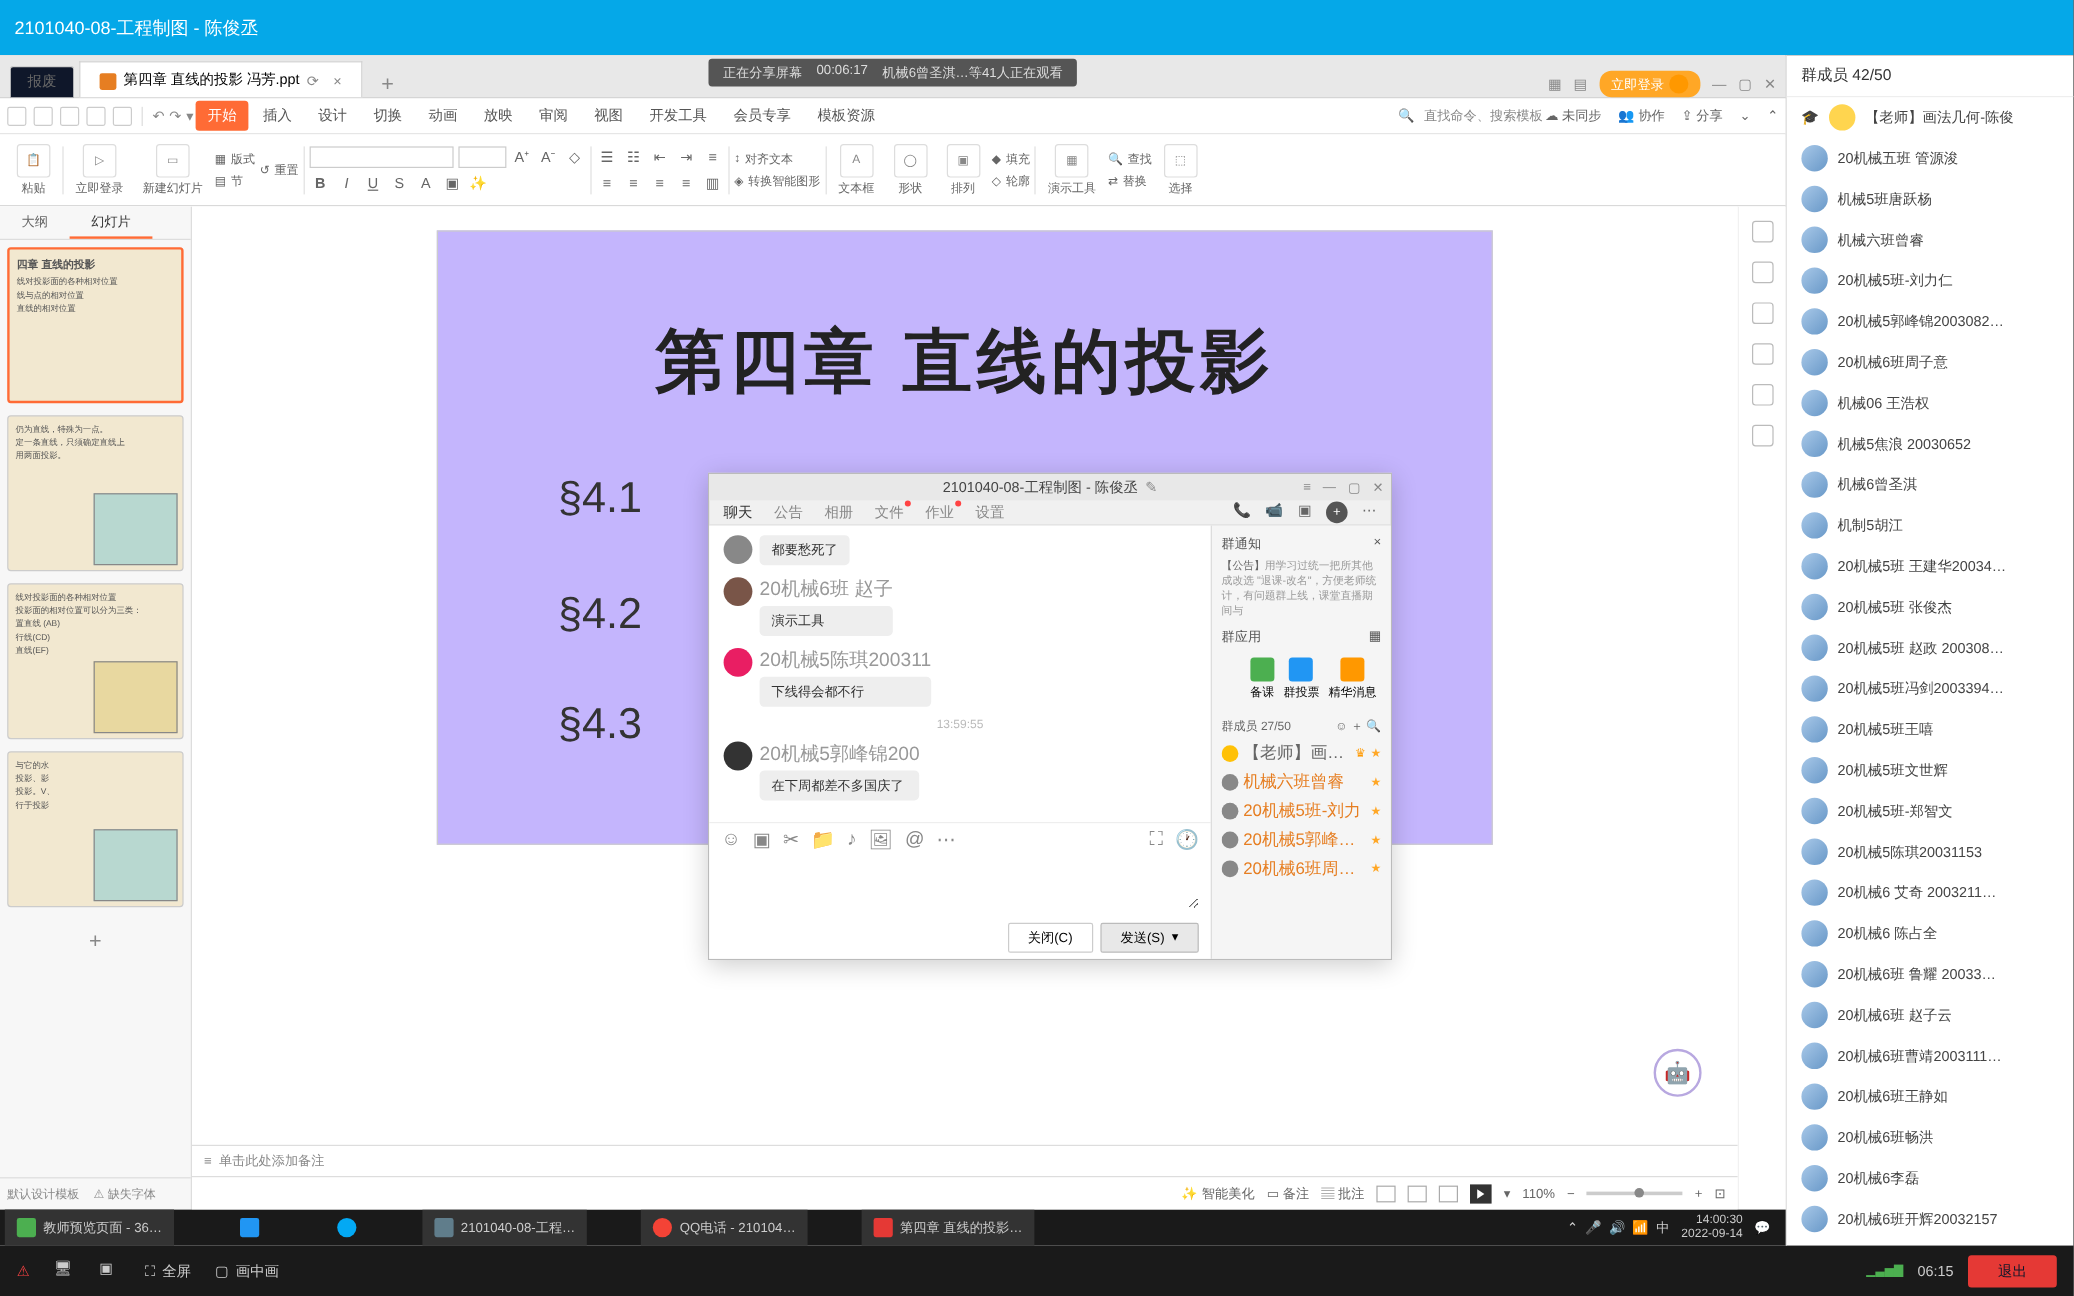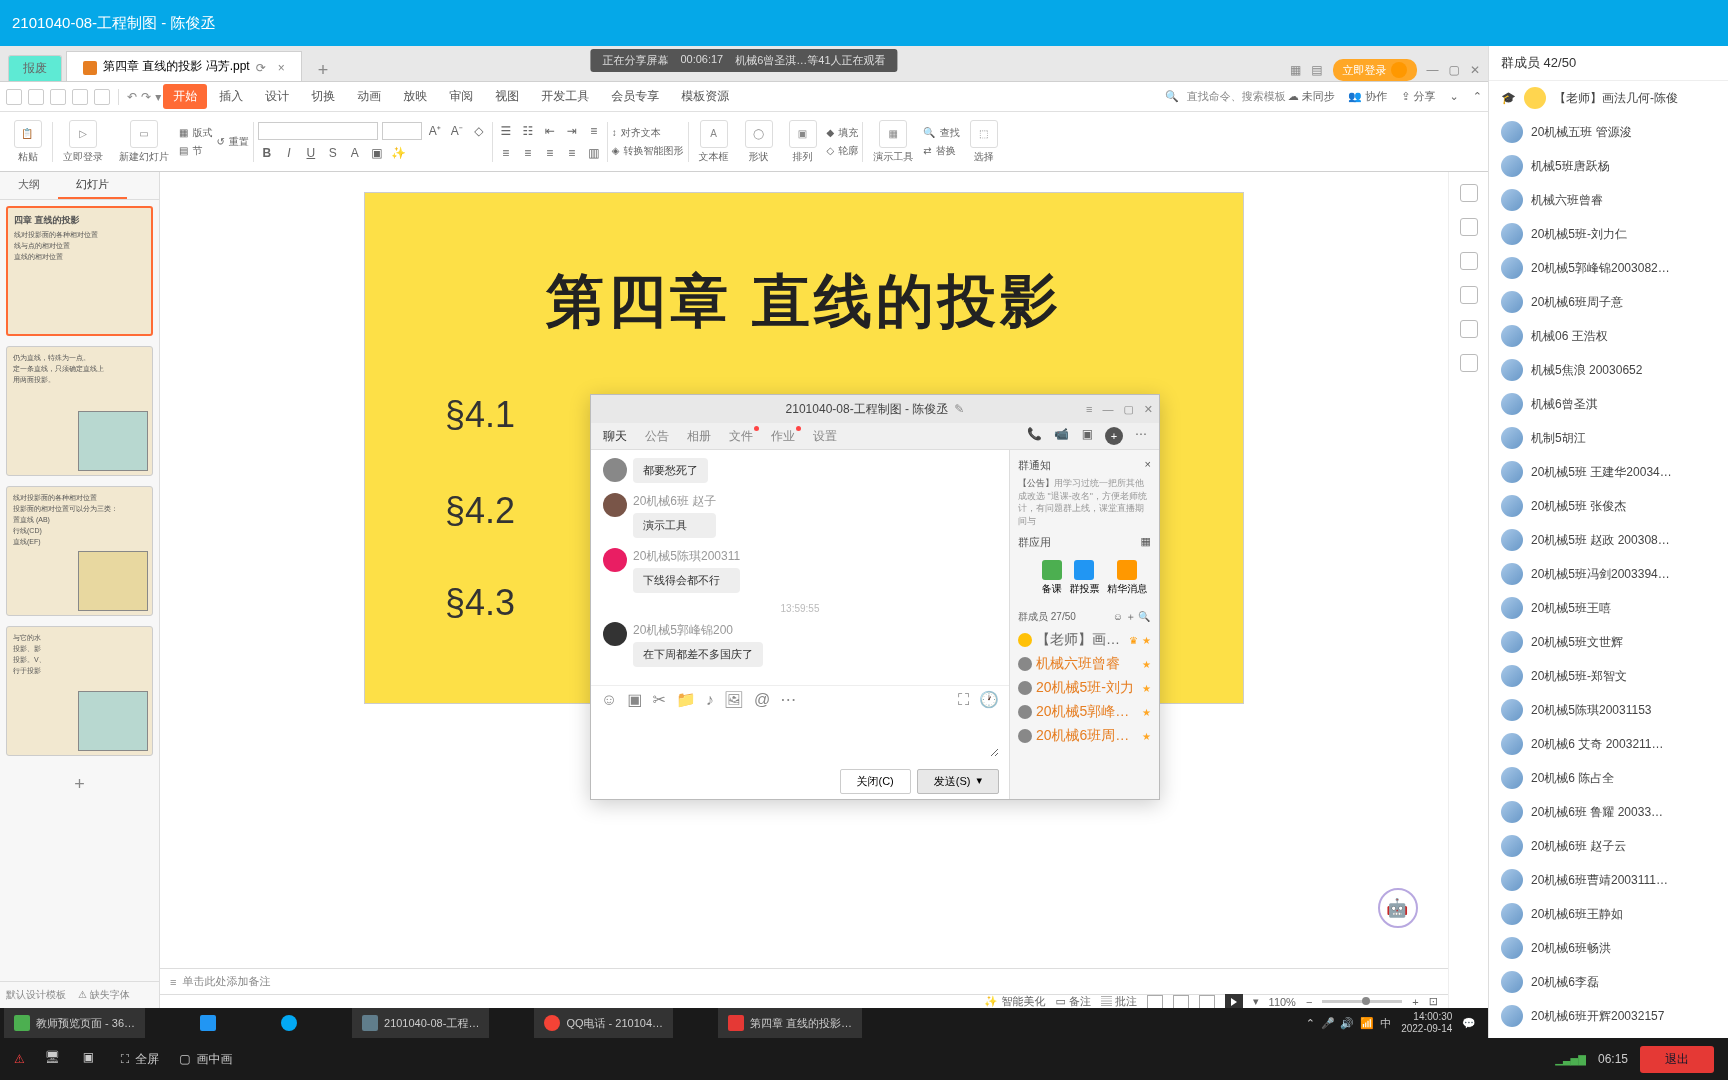--- a/index.html
+++ b/index.html
@@ -9,21 +9,21 @@
 .app-titlebar { height: 46px; background: #05a8e8; display: flex; align-items: center; padding: 0 12px; color: #fff; font-size: 15px; }
 
 
 .content-area { display: flex; height: calc(100% - 46px - 42px); background: #000; }
 
 
 .wps-wrap { flex: 1; background: #fff; display: flex; flex-direction: column; position: relative; }
 
 
 .wps-tabs { height: 36px; background: #e8e8e8; display: flex; align-items: flex-end; padding: 0 8px; font-size: 12px; border-bottom: 1px solid #d0d0d0; }
-.wps-tab-home { background: #5eead4; padding: 4px 14px; border: 1px solid #d0d0d0; border-bottom: none; border-radius: 3px 3px 0 0; margin-right: 4px; color: #666; }
+.wps-tab-home { background: #0f172a; padding: 4px 14px; border: 1px solid #d0d0d0; border-bottom: none; border-radius: 3px 3px 0 0; margin-right: 4px; color: #666; }
 .wps-tab-file { background: #fff; padding: 6px 16px; border: 1px solid #d0d0d0; border-bottom: none; display: flex; align-items: flex-end; gap: 6px; }
 .wps-tab-file .doc-icon { width: 14px; height: 14px; background: #e67e22; border-radius: 2px; }
 .tab-close { color: #888; margin-left: 6px; cursor: pointer; }
 .tab-add { margin-left: 8px; font-size: 18px; color: #888; padding: 0 8px; cursor: pointer; }
 .share-banner { position: absolute; left: 50%; transform: translateX(-50%); top: 3px; background: #555; color: #ddd; font-size: 11px; padding: 4px 12px; border-radius: 3px; display: flex; gap: 12px; z-index: 50; }
 .wps-win-ctrl { margin-left: auto; display: flex; gap: 10px; align-items: center; }
 .vip-btn { background: #ffa726; color: #fff; font-size: 11px; padding: 3px 10px; border-radius: 10px; display: flex; align-items: center; gap: 4px; }
 .avatar-sm { width: 16px; height: 16px; background: #ff9800; border-radius: 50%; }
 
 
@@ -59,21 +59,21 @@
 .thumb { background: #f2e8d0; border: 1px solid #ccc; border-radius: 3px; padding: 6px; margin-bottom: 10px; font-size: 8px; color: #555; height: 130px; position: relative; overflow: hidden; }
 .thumb.selected { border: 2px solid #ff6b35; }
 .thumb-title { font-weight: bold; font-size: 9px; margin-bottom: 3px; }
 .thumb-line { font-size: 7px; margin-bottom: 1px; }
 .thumb-diagram { position: absolute; bottom: 4px; right: 4px; width: 70px; height: 60px; background: #b8d8d0; border: 1px solid #888; }
 .thumb-diagram2 { position: absolute; bottom: 4px; right: 4px; width: 70px; height: 60px; background: #e8d8a0; border: 1px solid #888; }
 .add-slide { text-align: center; color: #888; font-size: 18px; padding: 8px; cursor: pointer; }
 
 .slide-canvas { flex: 1; background: #fff; display: flex; flex-direction: column; position: relative; }
 .canvas-inner { flex: 1; display: flex; justify-content: center; padding: 20px; position: relative; }
-.slide { width: 880px; height: 512px; background: #fde047; border: 1px solid #ccc; padding: 40px 60px; position: relative; }
+.slide { width: 880px; height: 512px; background: #c4b5fd; border: 1px solid #ccc; padding: 40px 80px; position: relative; }
 .slide-h1 { font-size: 58px; font-weight: bold; color: #222; text-align: center; margin-top: 30px; letter-spacing: 4px; }
 .slide-sec { font-size: 36px; color: #333; margin-top: 50px; margin-left: 20px; }
 .right-icons { width: 40px; background: #fff; border-left: 1px solid #eee; display: flex; flex-direction: column; gap: 16px; padding: 12px 0; align-items: center; color: #999; }
 .r-icon { width: 18px; height: 18px; border: 1px solid #bbb; border-radius: 3px; }
 
 
 .qq-chat { position: absolute; left: 590px; top: 394px; width: 570px; height: 406px; background: #f0f0f0; border: 1px solid #bbb; box-shadow: 0 4px 20px rgba(0,0,0,0.2); z-index: 100; display: flex; flex-direction: column; }
 .qq-title { height: 32px; display: flex; align-items: center; justify-content: center; font-size: 12px; color: #444; position: relative; background: #e8e8e8; }
 .qq-win-ctrl { position: absolute; right: 6px; display: flex; gap: 10px; color: #888; font-size: 11px; }
 .qq-tabs { height: 30px; display: flex; align-items: center; padding: 0 12px; font-size: 12px; gap: 18px; color: #888; border-bottom: 1px solid #ddd; }
@@ -81,21 +81,21 @@
 .qq-tab.active { color: #333; }
 .qq-tab .dot { position: absolute; top: -2px; right: -6px; width: 5px; height: 5px; background: #f44; border-radius: 50%; }
 .qq-tab-icons { margin-left: auto; display: flex; gap: 12px; color: #666; }
 .qq-tab-icon { width: 18px; height: 18px; border-radius: 50%; background: #555; display: flex; align-items: center; justify-content: center; color: #fff; font-size: 11px; }
 .qq-body { flex: 1; display: flex; }
 .qq-msgs { flex: 1; background: #fff; display: flex; flex-direction: column; }
 .msgs-scroll { flex: 1; padding: 8px 12px; font-size: 11px; overflow: auto; }
 .msg-row { display: flex; gap: 6px; margin-bottom: 10px; align-items: flex-start; }
 .msg-avatar { width: 24px; height: 24px; border-radius: 50%; background: #888; flex-shrink: 0; }
 .msg-content { display: flex; flex-direction: column; gap: 3px; }
-.msg-name { color: #999; font-size: 12px; }
+.msg-name { color: #999; font-size: 16px; }
 .msg-bubble { background: #eee; padding: 5px 10px; border-radius: 4px; color: #333; max-width: 240px; }
 .msg-time { text-align: center; color: #bbb; font-size: 10px; margin: 8px 0; }
 .msg-tools { height: 28px; border-top: 1px solid #eee; display: flex; align-items: center; padding: 0 10px; gap: 10px; color: #888; }
 .msg-input { height: 50px; padding: 6px 10px; }
 .msg-input-area { width: 100%; height: 100%; border: none; outline: none; font-size: 12px; }
 .msg-send { height: 36px; display: flex; justify-content: flex-end; align-items: center; padding: 0 10px; gap: 6px; }
 .btn-close { padding: 4px 16px; border: 1px solid #ccc; background: #fff; font-size: 11px; border-radius: 2px; }
 .btn-send { padding: 4px 16px; border: 1px solid #bbb; background: #e8e8e8; font-size: 11px; border-radius: 2px; display: flex; gap: 6px; }
 
 .qq-side { width: 150px; background: #f5f5f5; border-left: 1px solid #ddd; padding: 8px; font-size: 10px; display: flex; flex-direction: column; }
@@ -109,21 +109,21 @@
 .qq-members { flex: 1; overflow: auto; }
 .qq-mem-head { display: flex; justify-content: space-between; color: #666; margin-bottom: 4px; }
 .qq-mem-row { display: flex; align-items: center; gap: 4px; padding: 3px 0; }
 .qq-mem-ava { width: 14px; height: 14px; border-radius: 50%; background: #888; }
 .qq-mem-name { flex: 1; color: #e67e22; font-size: 14px; overflow: hidden; text-overflow: ellipsis; white-space: nowrap; }
 .qq-mem-star { color: #ffa726; font-size: 10px; }
 
 
 .wps-status-top { height: 26px; border-top: 1px solid #ddd; display: flex; align-items: center; font-size: 11px; color: #888; padding: 0 10px; }
 .notes-icon { margin-right: 6px; }
-.wps-status-bot { height: 14px; border-top: 1px solid #ddd; display: flex; align-items: center; font-size: 11px; color: #666; padding: 0 10px; gap: 14px; }
+.wps-status-bot { height: 28px; border-top: 1px solid #ddd; display: flex; align-items: center; font-size: 11px; color: #666; padding: 0 10px; gap: 14px; }
 .status-right { margin-left: auto; display: flex; gap: 10px; align-items: center; }
 .view-btn { width: 16px; height: 14px; border: 1px solid #aaa; }
 .play-btn { width: 18px; height: 16px; background: #333; display: flex; align-items: center; justify-content: center; }
 .play-tri { width: 0; height: 0; border-left: 6px solid #fff; border-top: 4px solid transparent; border-bottom: 4px solid transparent; }
 .zoom-slider { width: 80px; height: 3px; background: #ccc; position: relative; }
 .zoom-slider::after { content: ''; position: absolute; left: 50%; top: -3px; width: 8px; height: 8px; background: #888; border-radius: 50%; }
 
 
 .float-bubble { position: absolute; right: 30px; bottom: 40px; width: 40px; height: 40px; border: 2px solid #b8a8e0; border-radius: 50%; background: #fff; display: flex; align-items: center; justify-content: center; z-index: 60; }
 

